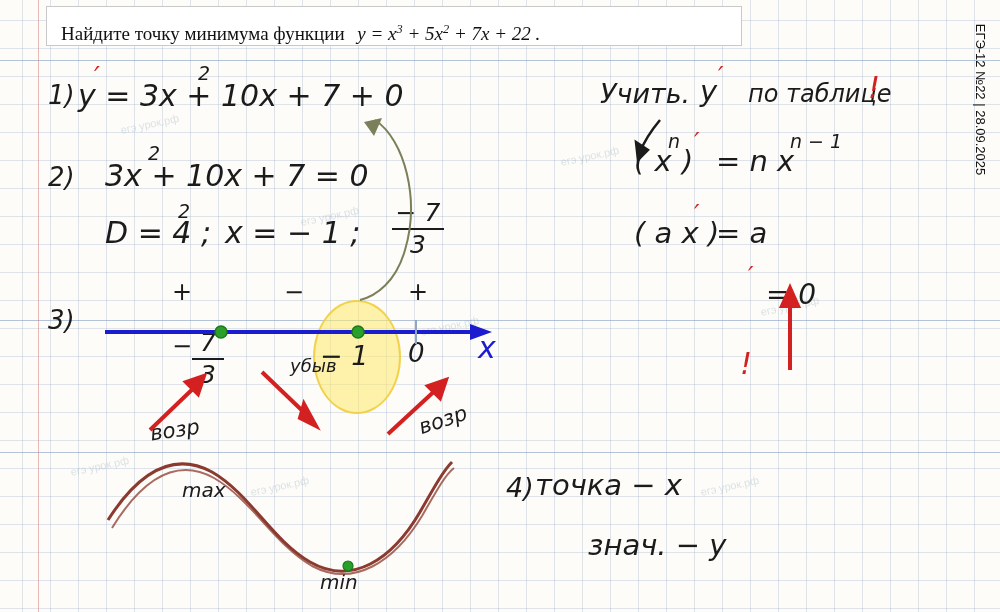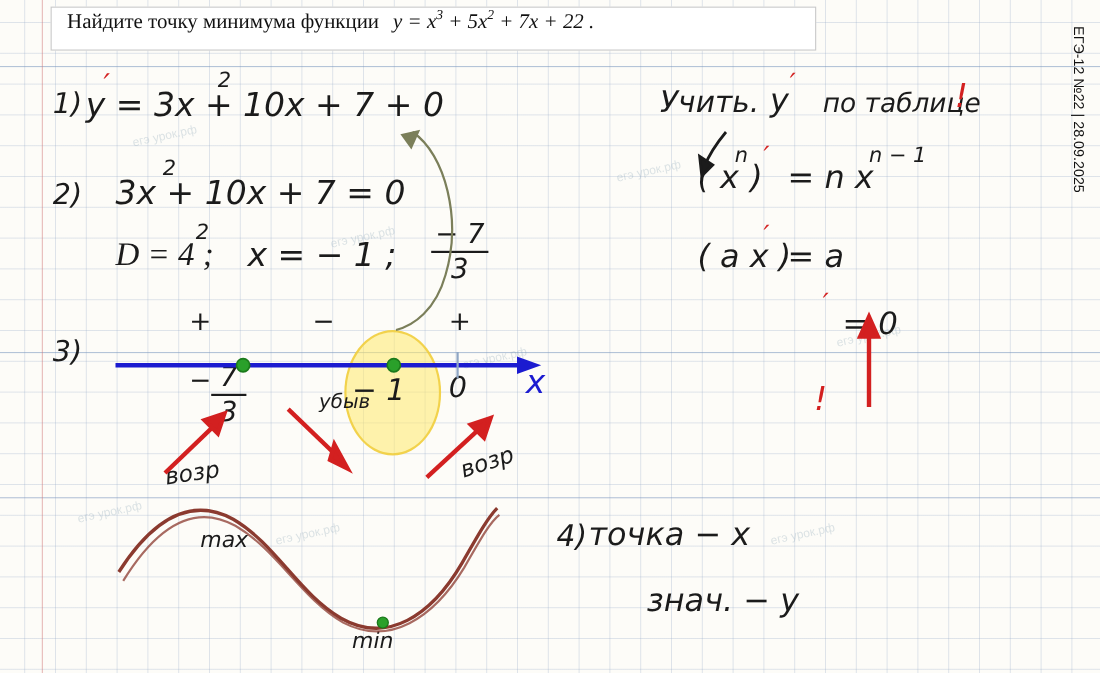--- a/index.html
+++ b/index.html
@@ -28,21 +28,21 @@
     background:rgba(120,150,190,0.55);
   }
   .vline-left{
     position:absolute;top:0;height:612px;width:1px;
     background:rgba(210,120,120,0.5);
   }
   
   .task-box{
     position:absolute;left:46px;top:6px;width:696px;height:40px;
     border:1px solid #c9c9c9;background:#ffffff;
-    display:flex;align-items:flex-start;
+    display:flex;align-items:flex-end;
     padding:0 14px;box-sizing:border-box;
   }
   .task-text{
     font-family:"Liberation Serif", serif;
     font-size:19px;color:#111;white-space:nowrap;
   }
   .task-text .formula{
     font-style:italic;font-family:"Liberation Serif", serif;
   }
   sup{font-size:0.65em;vertical-align:super;}
@@ -127,21 +127,21 @@
 
   <div class="hw big" style="left:48px;top:80px;font-size:26px;">1)</div>
   <div class="hw big" style="left:78px;top:78px;">y  = 3x   + 10x + 7 + 0</div>
   <div class="hw red" style="left:94px;top:62px;font-size:26px;">′</div>
   <div class="hw" style="left:198px;top:62px;font-size:19px;">2</div>
 
   <div class="hw big" style="left:48px;top:162px;font-size:26px;">2)</div>
   <div class="hw big" style="left:105px;top:158px;">3x   + 10x + 7 = 0</div>
   <div class="hw" style="left:148px;top:142px;font-size:19px;">2</div>
 
-  <div class="hw big" style="left:105px;top:215px;font-family:Liberation Serif, serif;">D = 4  ;</div>
+  <div class="hw big" style="left:105px;top:215px;">D = 4  ;</div>
   <div class="hw" style="left:178px;top:200px;font-size:19px;">2</div>
   <div class="hw big" style="left:225px;top:215px;">x = − 1 ;</div>
   <div class="frac" style="left:392px;top:200px;width:52px;">
     <div>− 7</div>
     <div class="bar"></div>
     <div>3</div>
   </div>
 
   <div class="hw big" style="left:48px;top:305px;font-size:26px;">3)</div>
 

